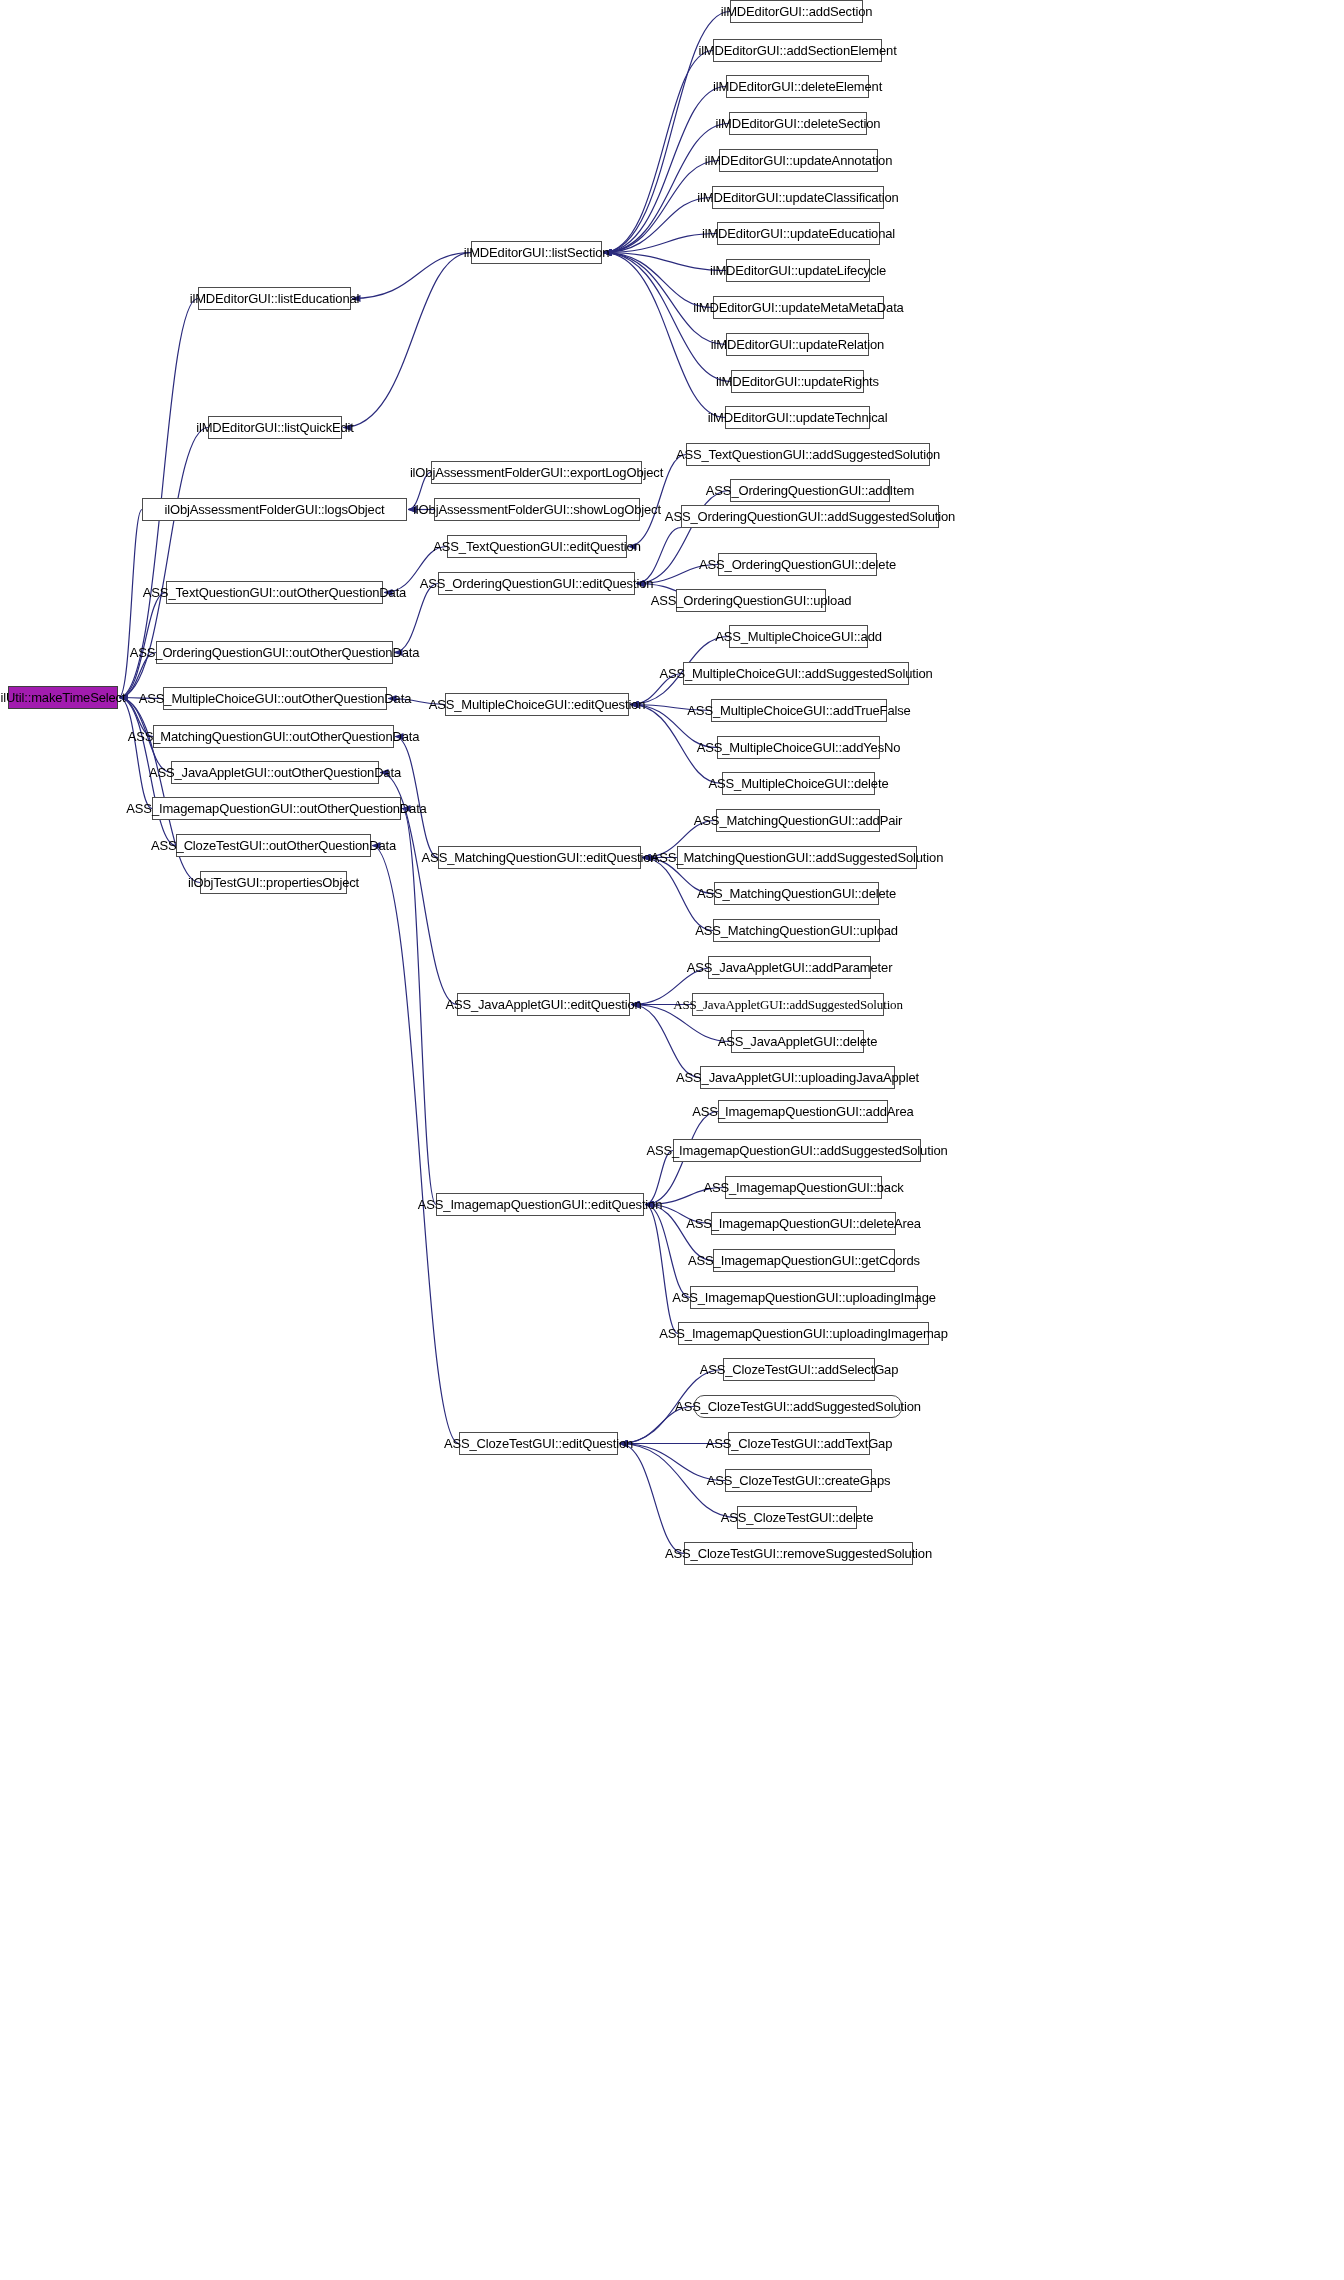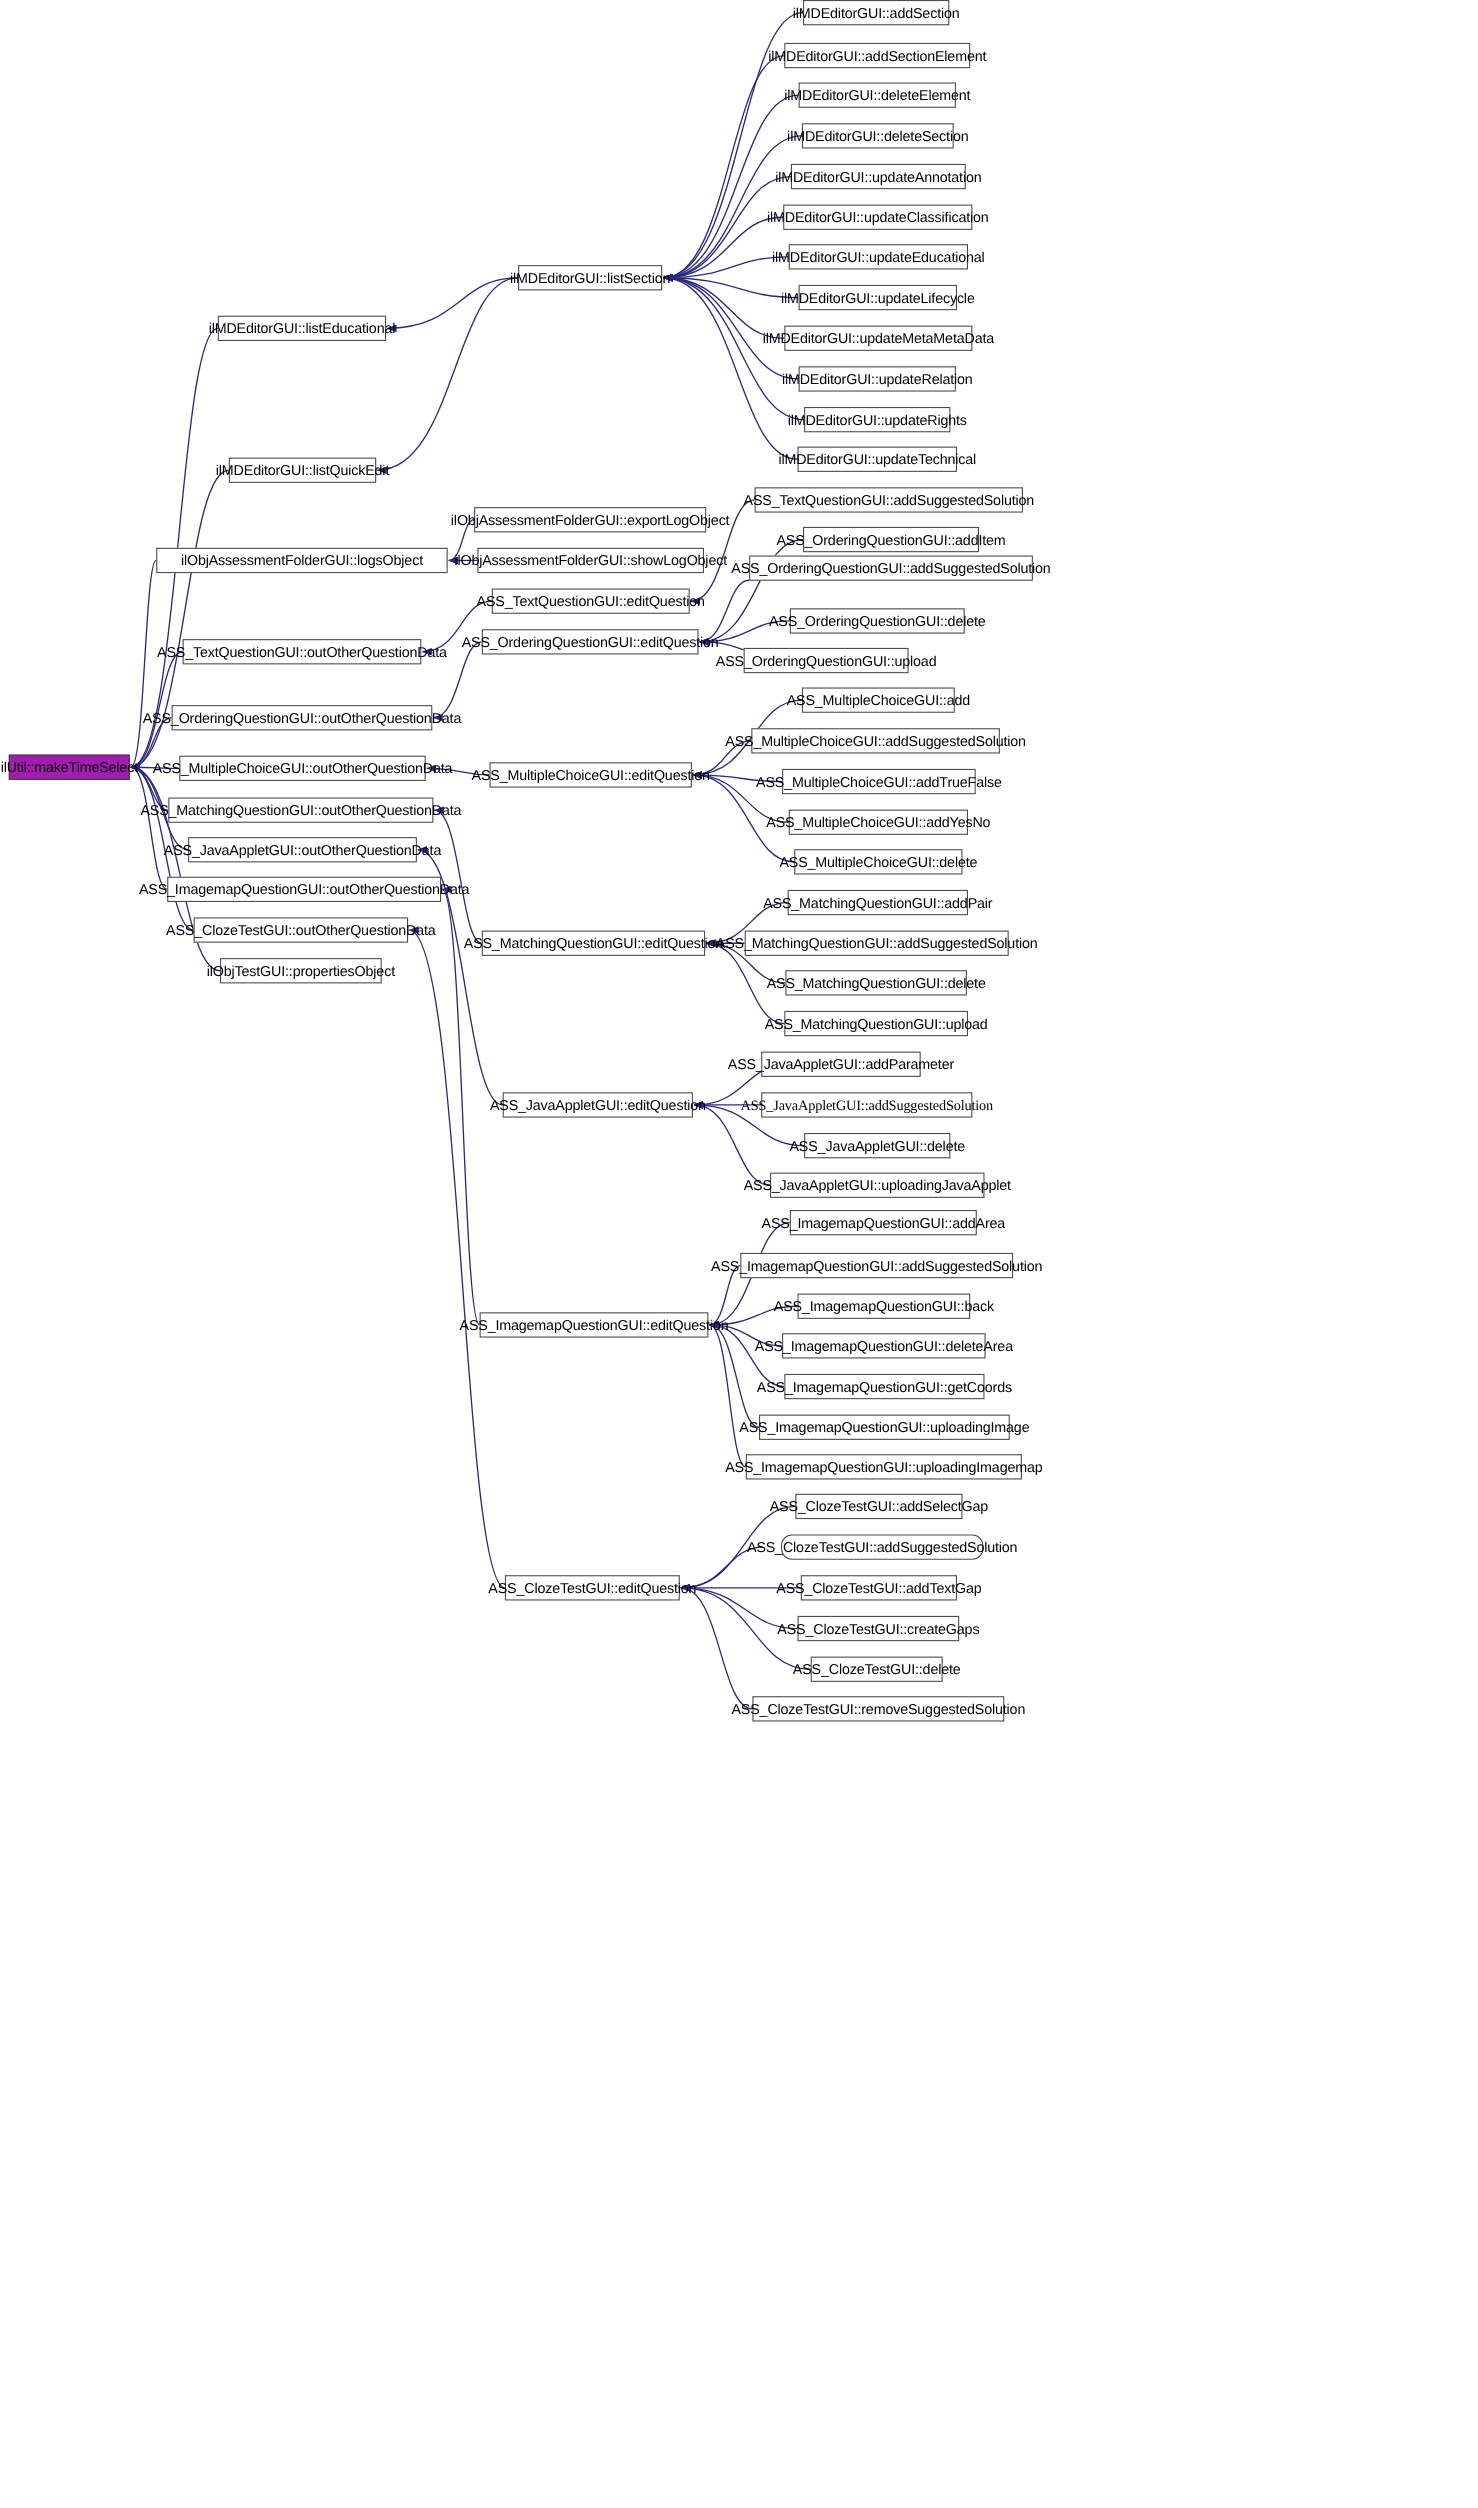--- a/index.html
+++ b/index.html
@@ -253,21 +253,21 @@
       </div>
       <div class="node" style="left: 714px; top: 882px; width: 165px;">
         <span>ASS_MatchingQuestionGUI::delete</span>
       </div>
       <div class="node" style="left: 713px; top: 919px; width: 167px;">
         <span>ASS_MatchingQuestionGUI::upload</span>
       </div>
       <div class="node" style="left: 457px; top: 993px; width: 173px;">
         <span>ASS_JavaAppletGUI::editQuestion</span>
       </div>
-      <div class="node" style="left: 692px; top: 956px; width: 145px;">
+      <div class="node" style="left: 708px; top: 956px; width: 163px;">
         <span>ASS_JavaAppletGUI::addParameter</span>
       </div>
       <div class="node" style="left: 692px; top: 993px; width: 192px; font-family: Liberation Serif, serif;">
         <span>ASS_JavaAppletGUI::addSuggestedSolution</span>
       </div>
       <div class="node" style="left: 731px; top: 1030px; width: 133px;">
         <span>ASS_JavaAppletGUI::delete</span>
       </div>
       <div class="node" style="left: 700px; top: 1066px; width: 195px;">
         <span>ASS_JavaAppletGUI::uploadingJavaApplet</span>
@@ -295,21 +295,21 @@
       </div>
       <div class="node" style="left: 678px; top: 1322px; width: 251px;">
         <span>ASS_ImagemapQuestionGUI::uploadingImagemap</span>
       </div>
       <div class="node" style="left: 459px; top: 1432px; width: 159px;">
         <span>ASS_ClozeTestGUI::editQuestion</span>
       </div>
       <div class="node" style="left: 723px; top: 1358px; width: 152px;">
         <span>ASS_ClozeTestGUI::addSelectGap</span>
       </div>
-      <div class="node" style="left: 710px; top: 1395px; width: 184px; border-radius: 10px;">
+      <div class="node" style="left: 694px; top: 1395px; width: 208px; border-radius: 10px;">
         <span>ASS_ClozeTestGUI::addSuggestedSolution</span>
       </div>
       <div class="node" style="left: 728px; top: 1432px; width: 142px;">
         <span>ASS_ClozeTestGUI::addTextGap</span>
       </div>
       <div class="node" style="left: 725px; top: 1469px; width: 147px;">
         <span>ASS_ClozeTestGUI::createGaps</span>
       </div>
       <div class="node" style="left: 737px; top: 1506px; width: 120px;">
         <span>ASS_ClozeTestGUI::delete</span>

